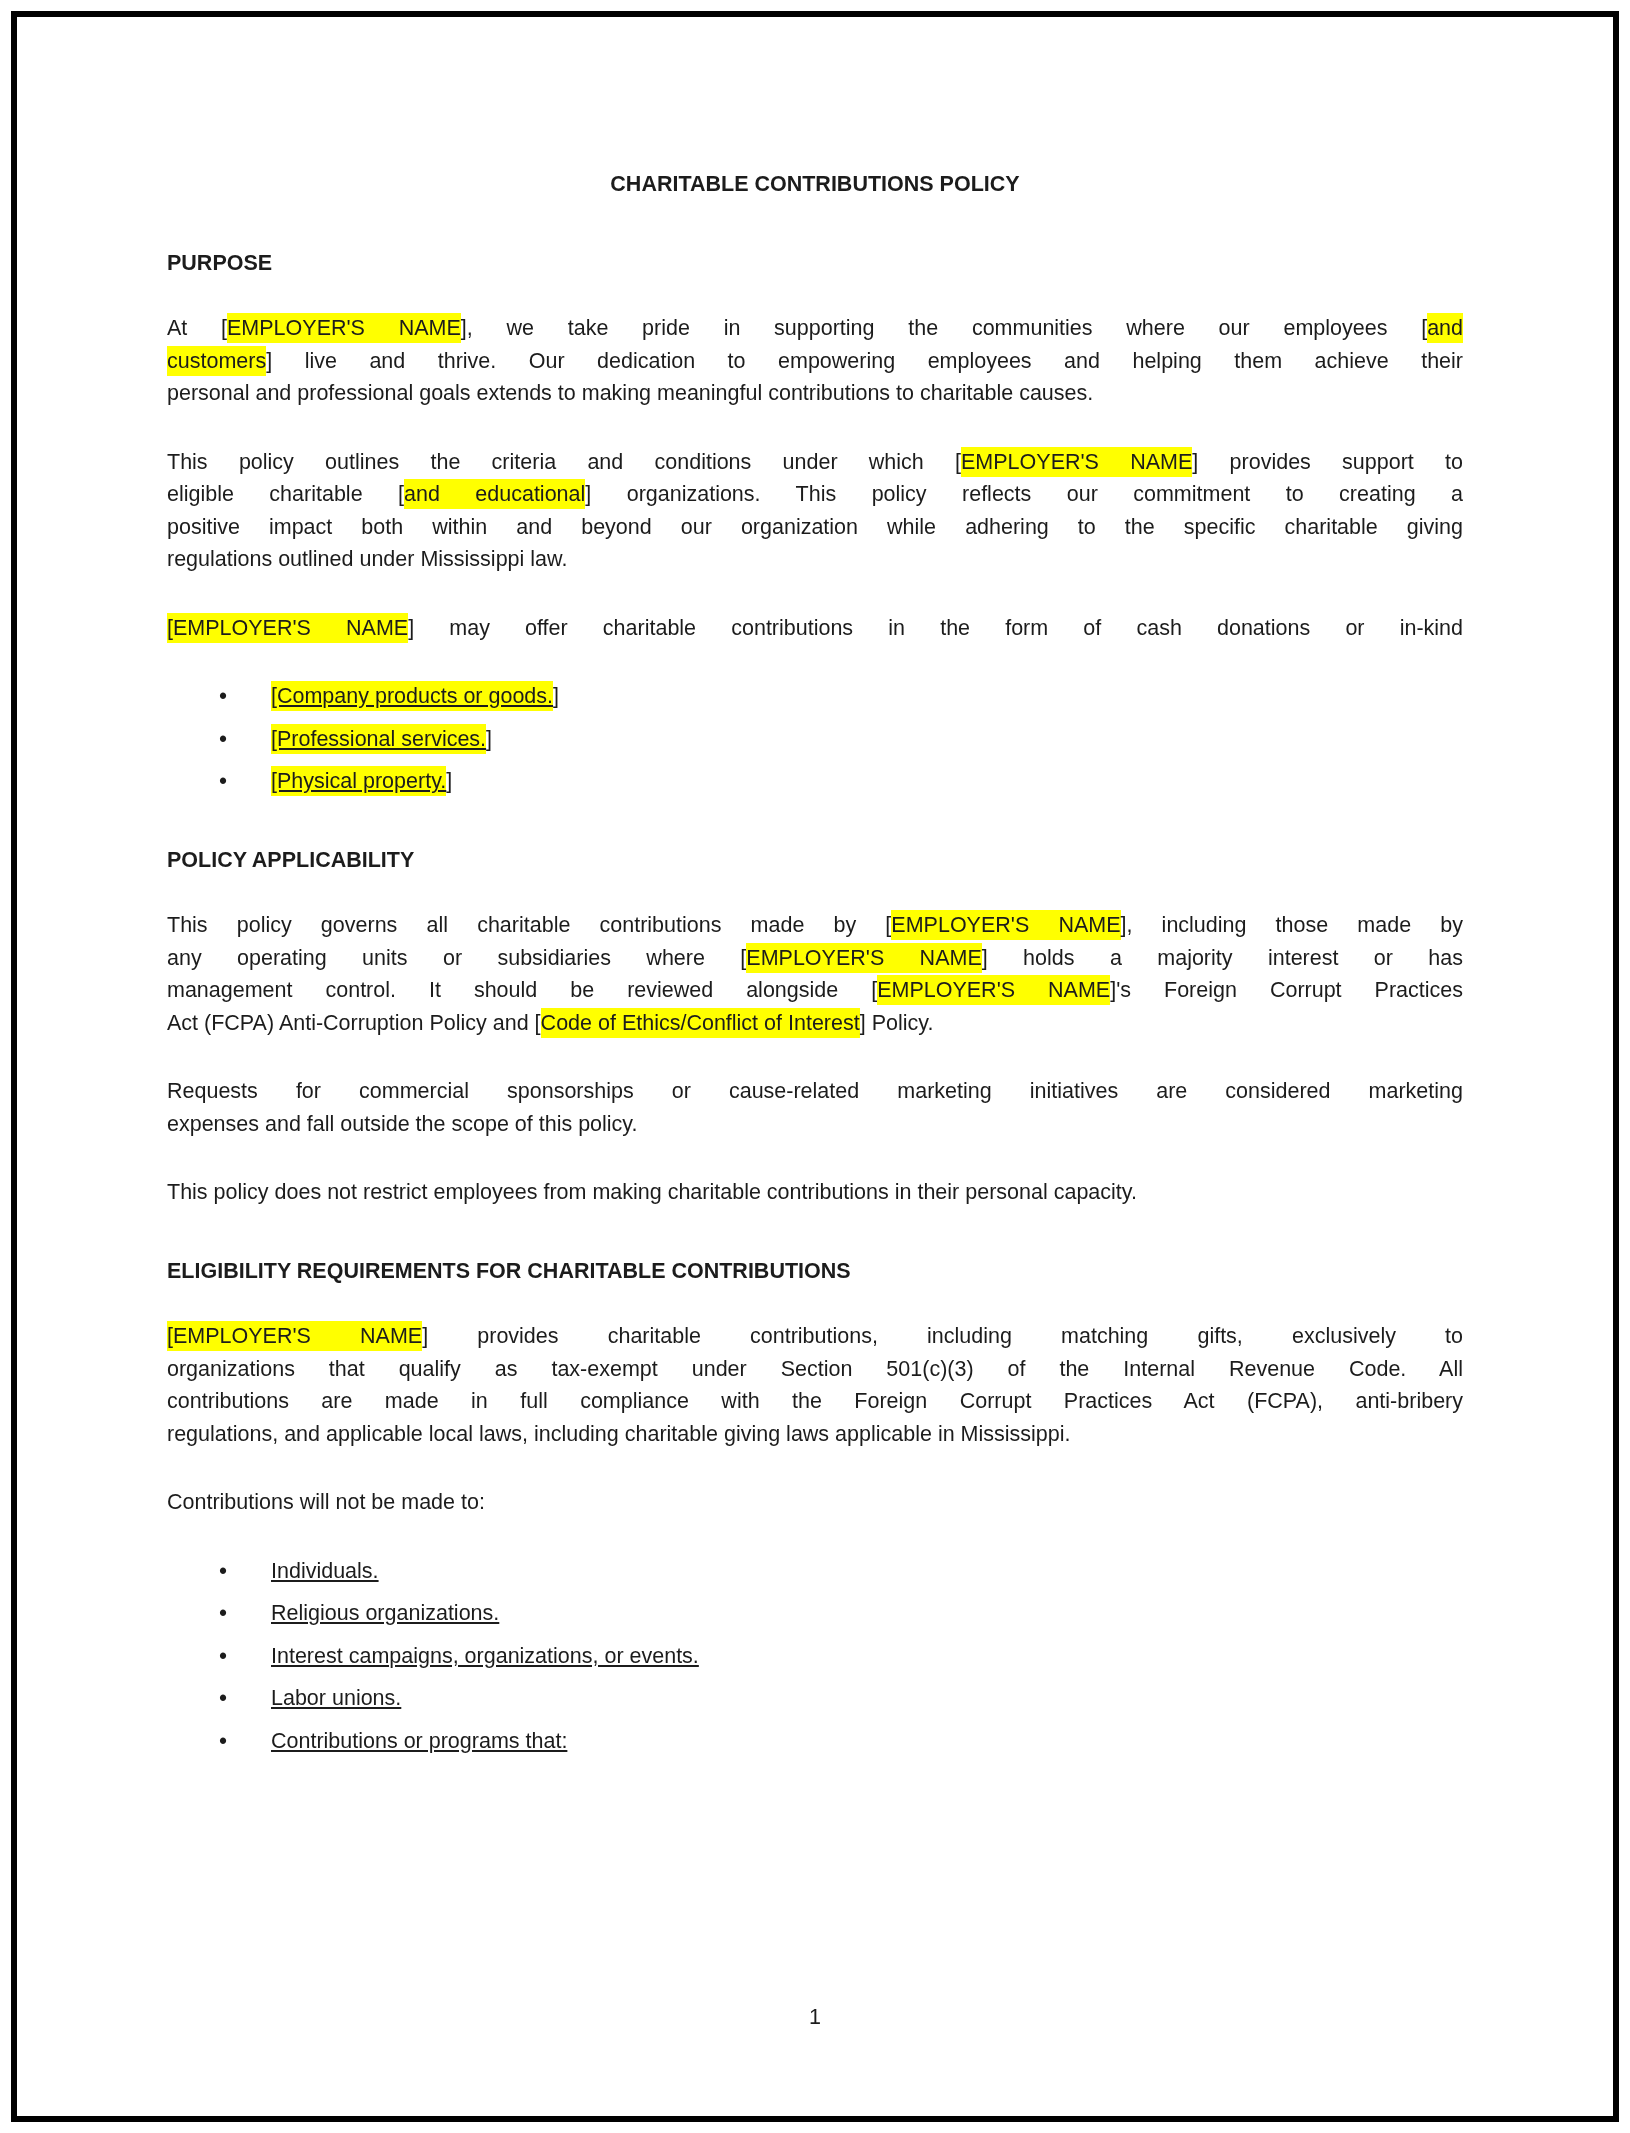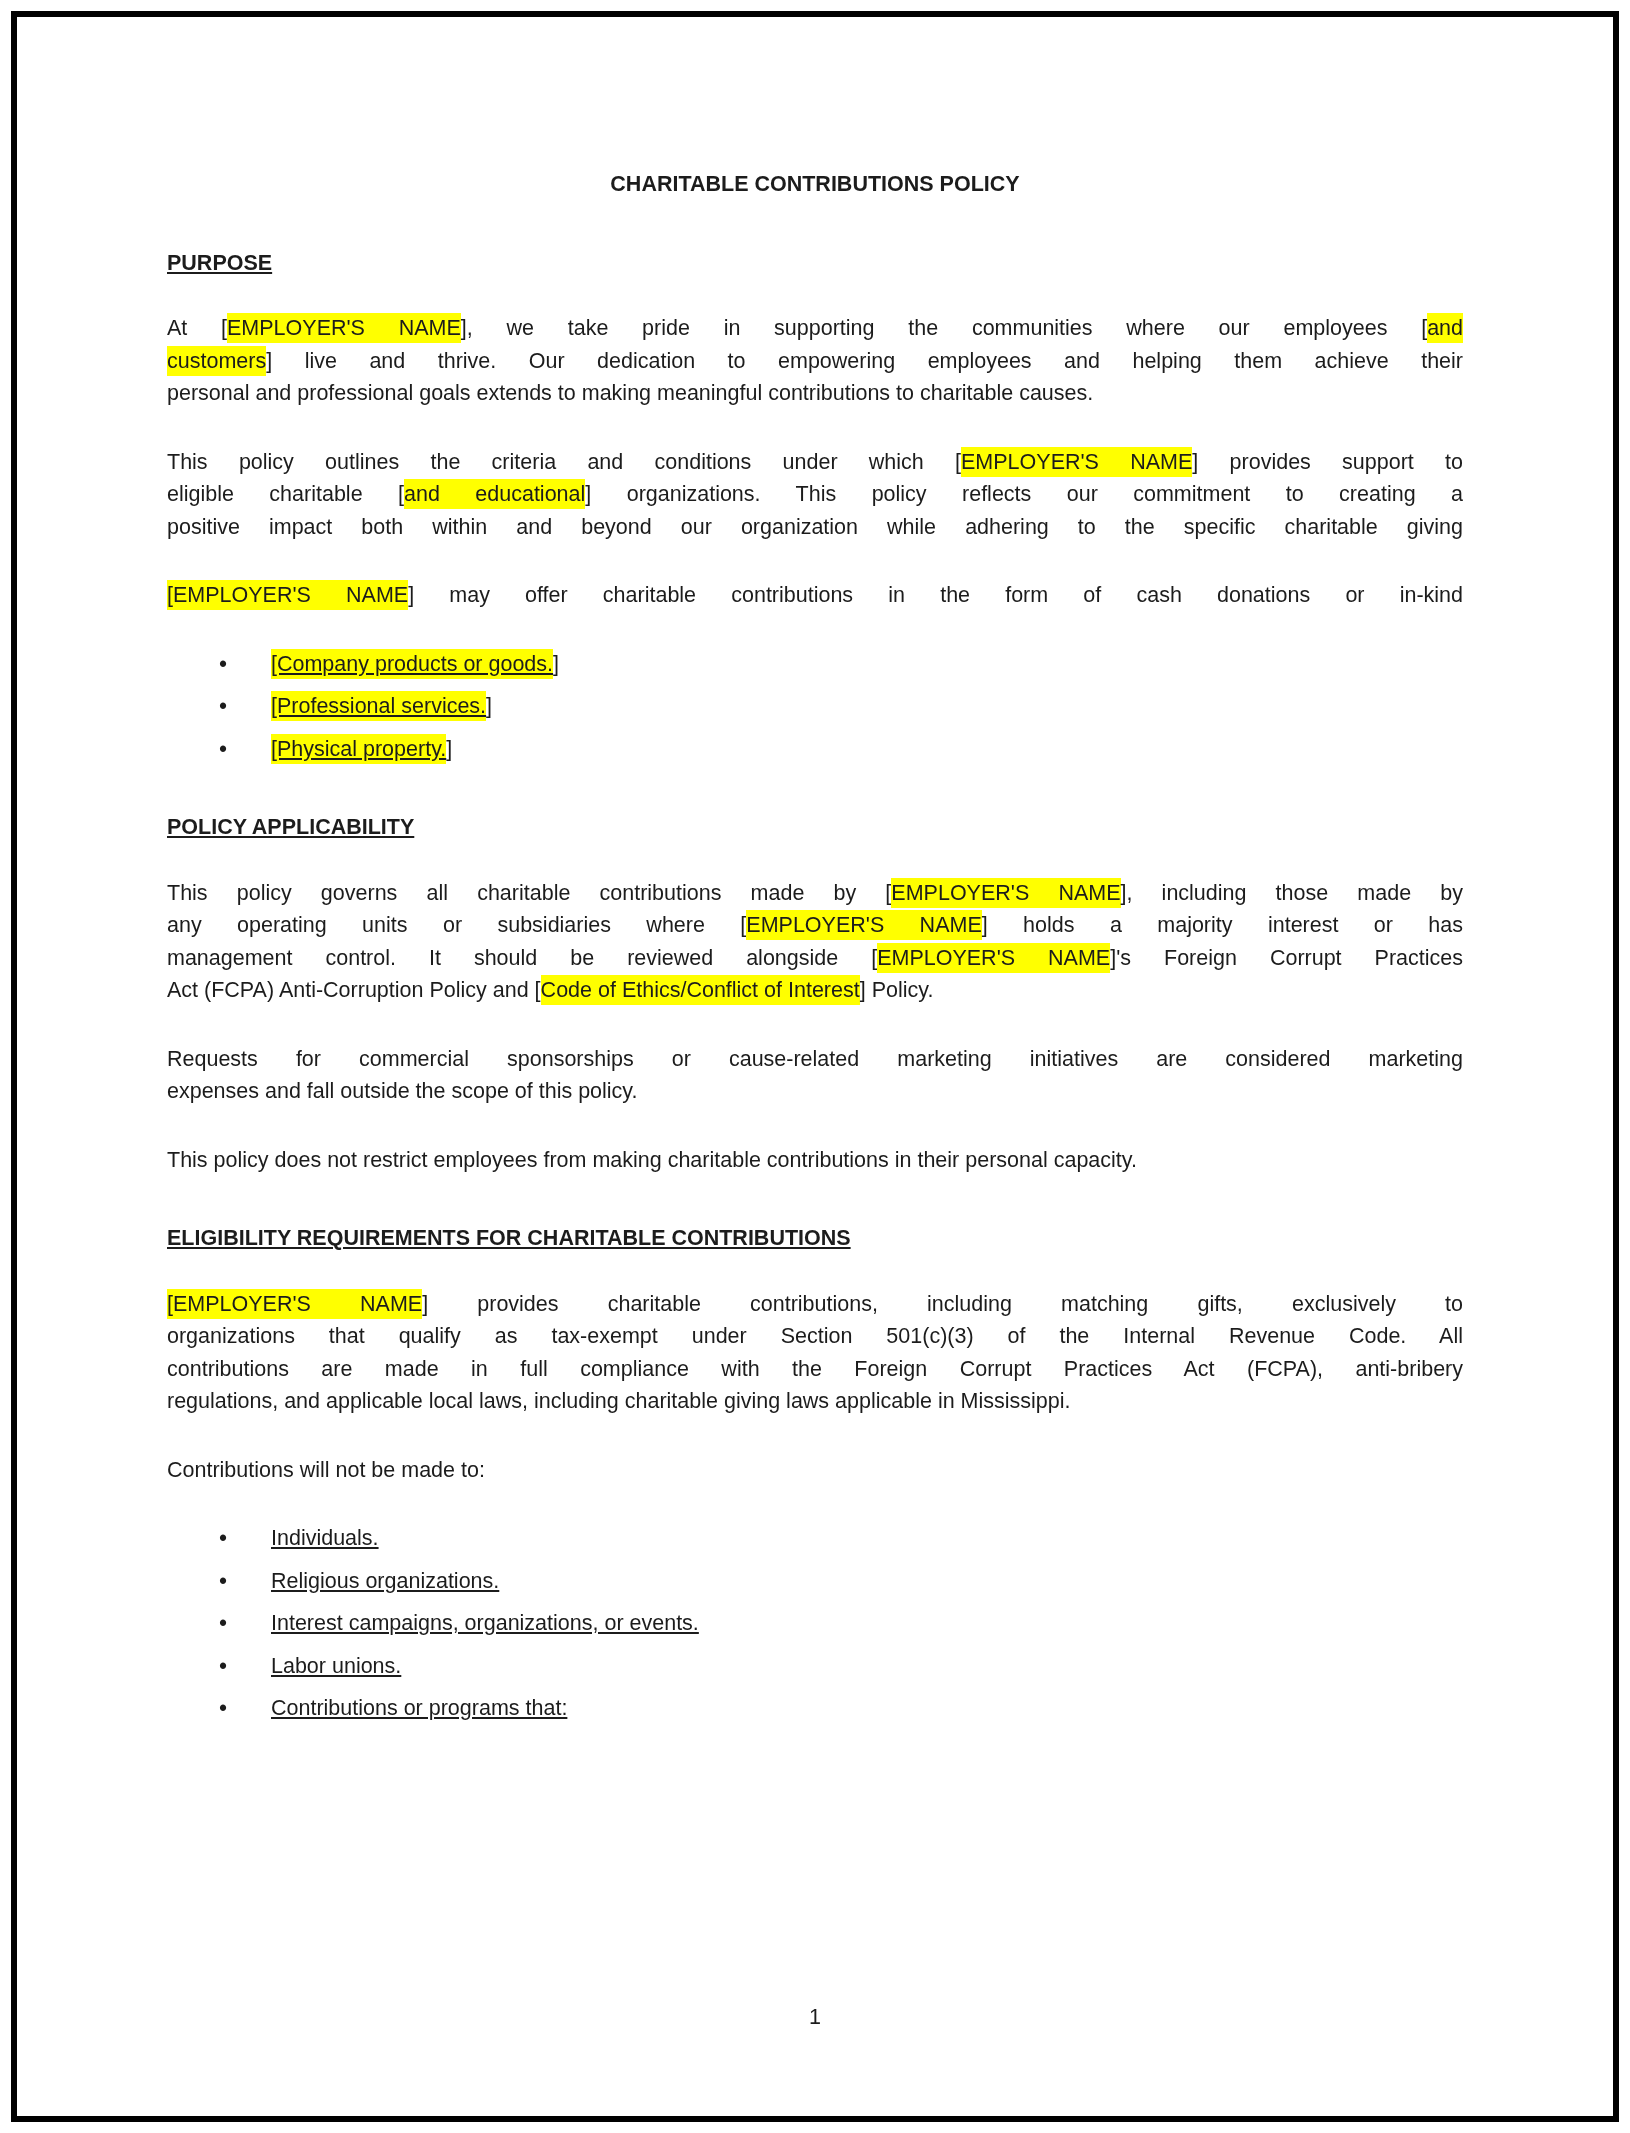--- a/index.html
+++ b/index.html
@@ -36,21 +36,20 @@
     font-weight: 700;
     text-align: center;
     margin: 0 0 38px 0;
   }
   .heading {
     font-size: 21.5px;
     line-height: 32.5px;
     font-weight: 700;
     margin: 46px 0 33px 0;
     text-align: left;
-    text-decoration: underline;
   }
   .para { margin: 0 0 36px 0; }
   .p-just {
     text-align: justify;
     text-align-last: justify;
   }
   .p-last { text-align: left; }
   mark {
     background: var(--hl, #ffff00);
     color: inherit;
@@ -93,20 +92,21 @@
 
   <div class="heading">PURPOSE</div>
 
   <div class="para">
       <div class="p-just"><span>At [</span><mark>EMPLOYER'S NAME</mark><span>], we take pride in supporting the communities where our employees [</span><mark>and</mark><br><mark>customers</mark><span>] live and thrive. Our dedication to empowering employees and helping them achieve their</span></div>
       <div class="p-last"><span>personal and professional goals extends to making meaningful contributions to charitable causes.</span></div>
     </div>
 
   <div class="para">
       <div class="p-just"><span>This policy outlines the criteria and conditions under which [</span><mark>EMPLOYER'S NAME</mark><span>] provides support to</span><br><span>eligible charitable [</span><mark>and educational</mark><span>] organizations. This policy reflects our commitment to creating a</span><br><span>positive impact both within and beyond our organization while adhering to the specific charitable giving</span></div>
+      <div class="p-last"><span>regulations outlined under Mississippi law.</span></div>
     </div>
 
   <div class="para">
       <div class="p-just"><mark>[EMPLOYER'S NAME</mark><span>] may offer charitable contributions in the form of cash donations or in-kind</span></div>
     </div>
 
   <ul class="doc-list">
       <li><mark>[Company products or goods.</mark><span>]</span></li>
       <li><mark>[Professional services.</mark><span>]</span></li>
       <li><mark>[Physical property.</mark><span>]</span></li>

